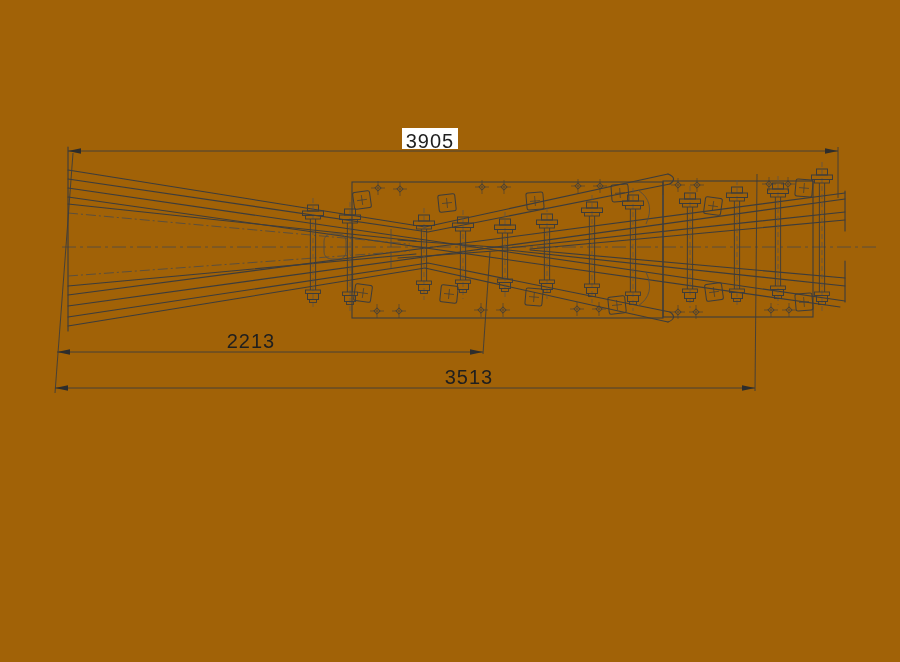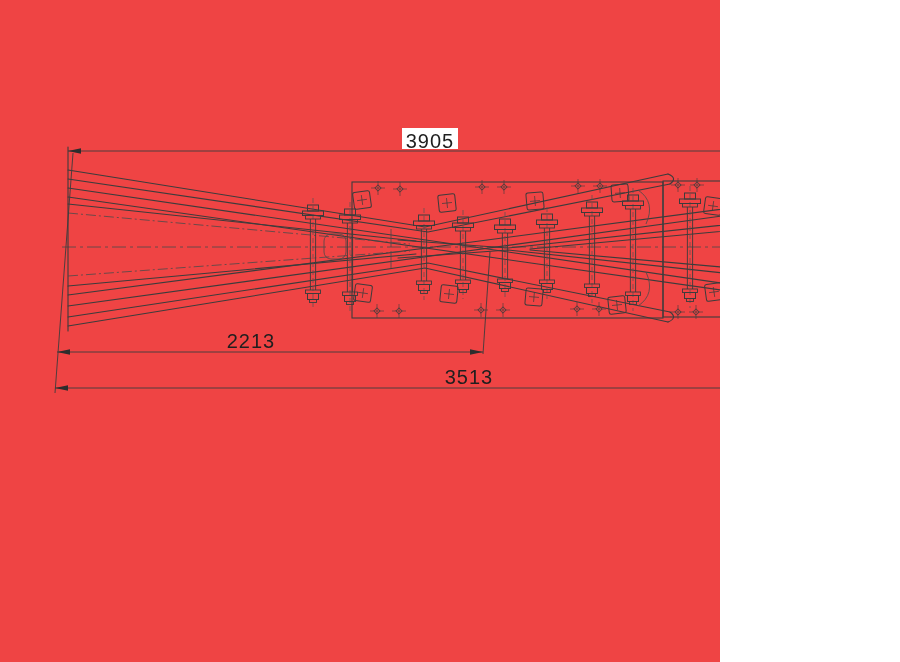--- a/index.html
+++ b/index.html
@@ -1,19 +1,19 @@
 <!DOCTYPE html>
 <html><head>
 <meta charset="utf-8">
 <style>
   html,body{margin:0;padding:0;background:#ffffff;}
   .sheet{
     position:relative;
-    width:720px;height:662px;
-    background:#ef4444;
+    width:900px;height:662px;
+    background:#a16207;
     font-family:"Liberation Sans", sans-serif;
     overflow:hidden;
   }
   svg{display:block;}
   .ln{stroke:#3c3c3c;stroke-width:1.1;fill:none;stroke-linecap:round;}
   .ln-thin{stroke:#4a4a4a;stroke-width:0.8;fill:none;}
   .ln-dd{stroke:#4a4a4a;stroke-width:0.8;fill:none;stroke-dasharray:14 4 3 4;}
   .plate{stroke:#3c3c3c;stroke-width:1.1;fill:none;}
   .dim{stroke:#3c3c3c;stroke-width:0.9;fill:none;}
   .dim-arrow{fill:#2d2d2d;stroke:none;}

